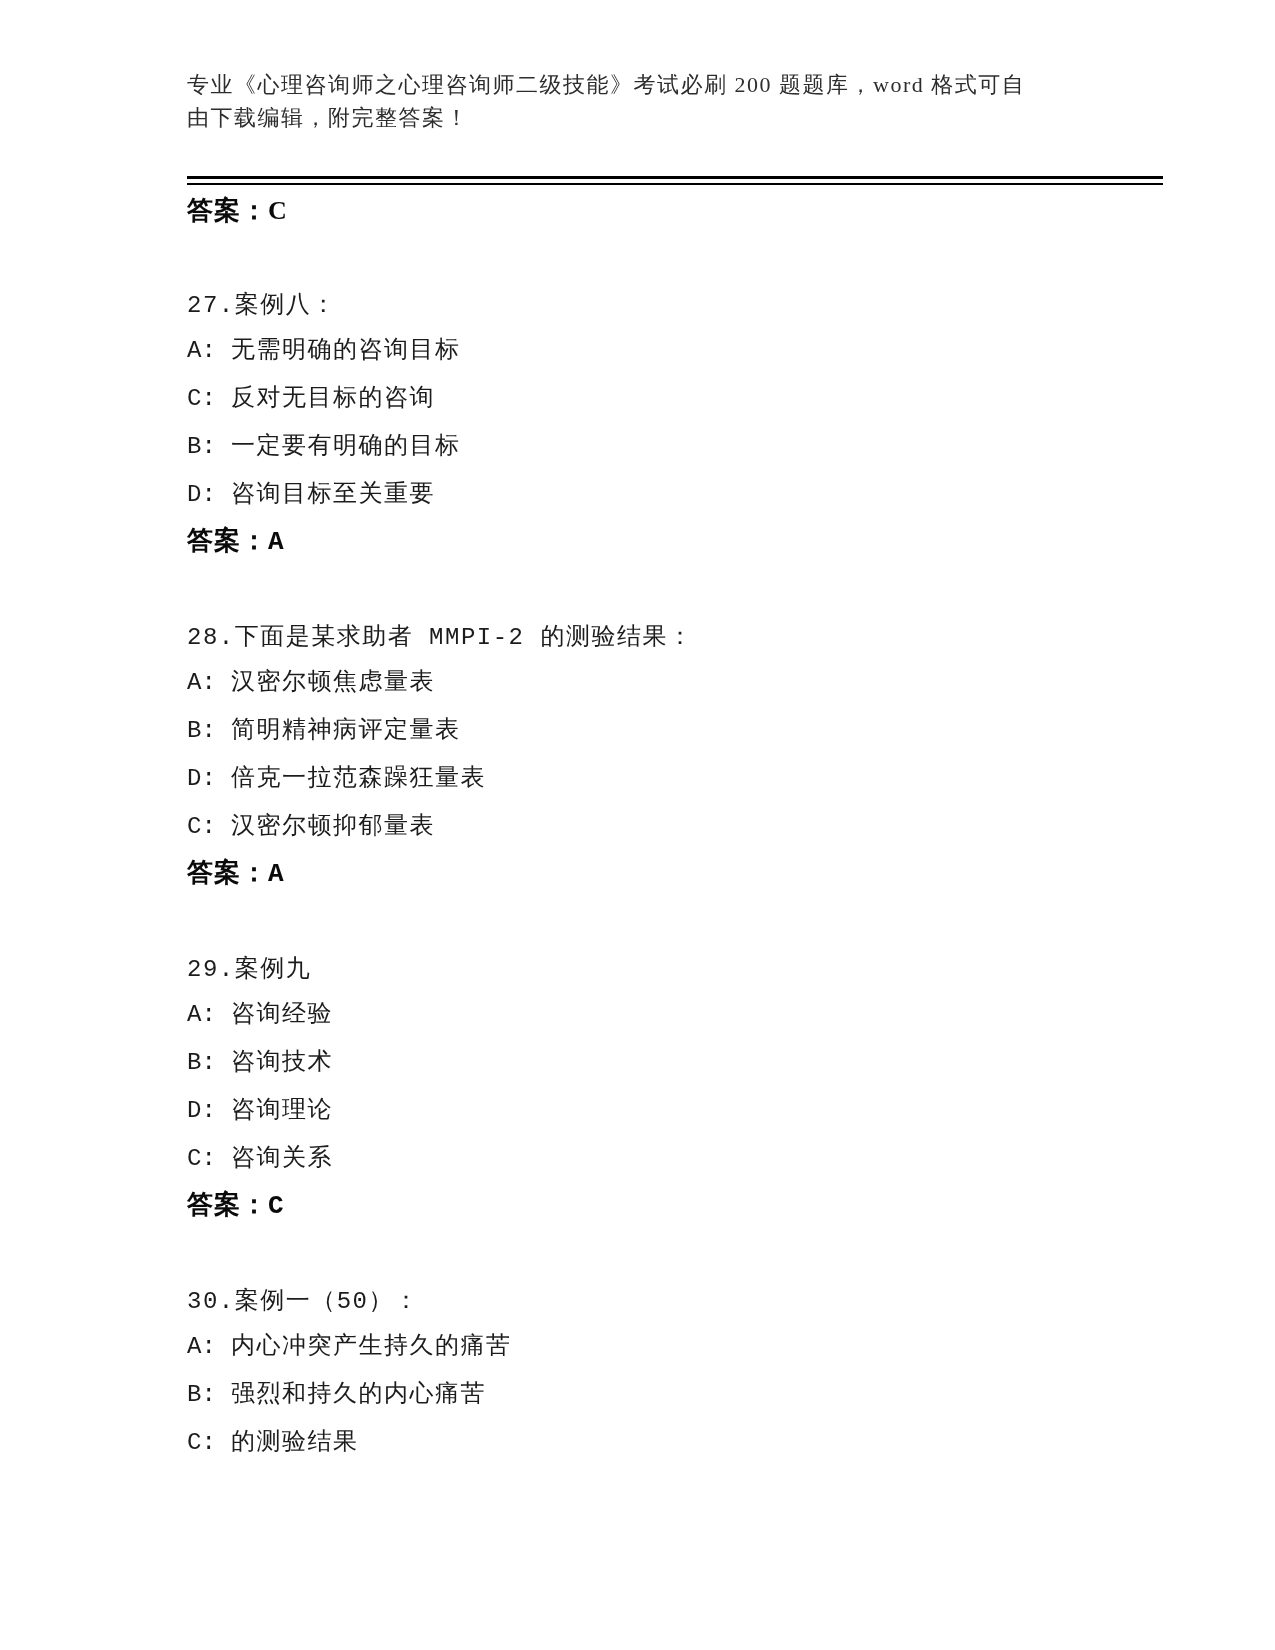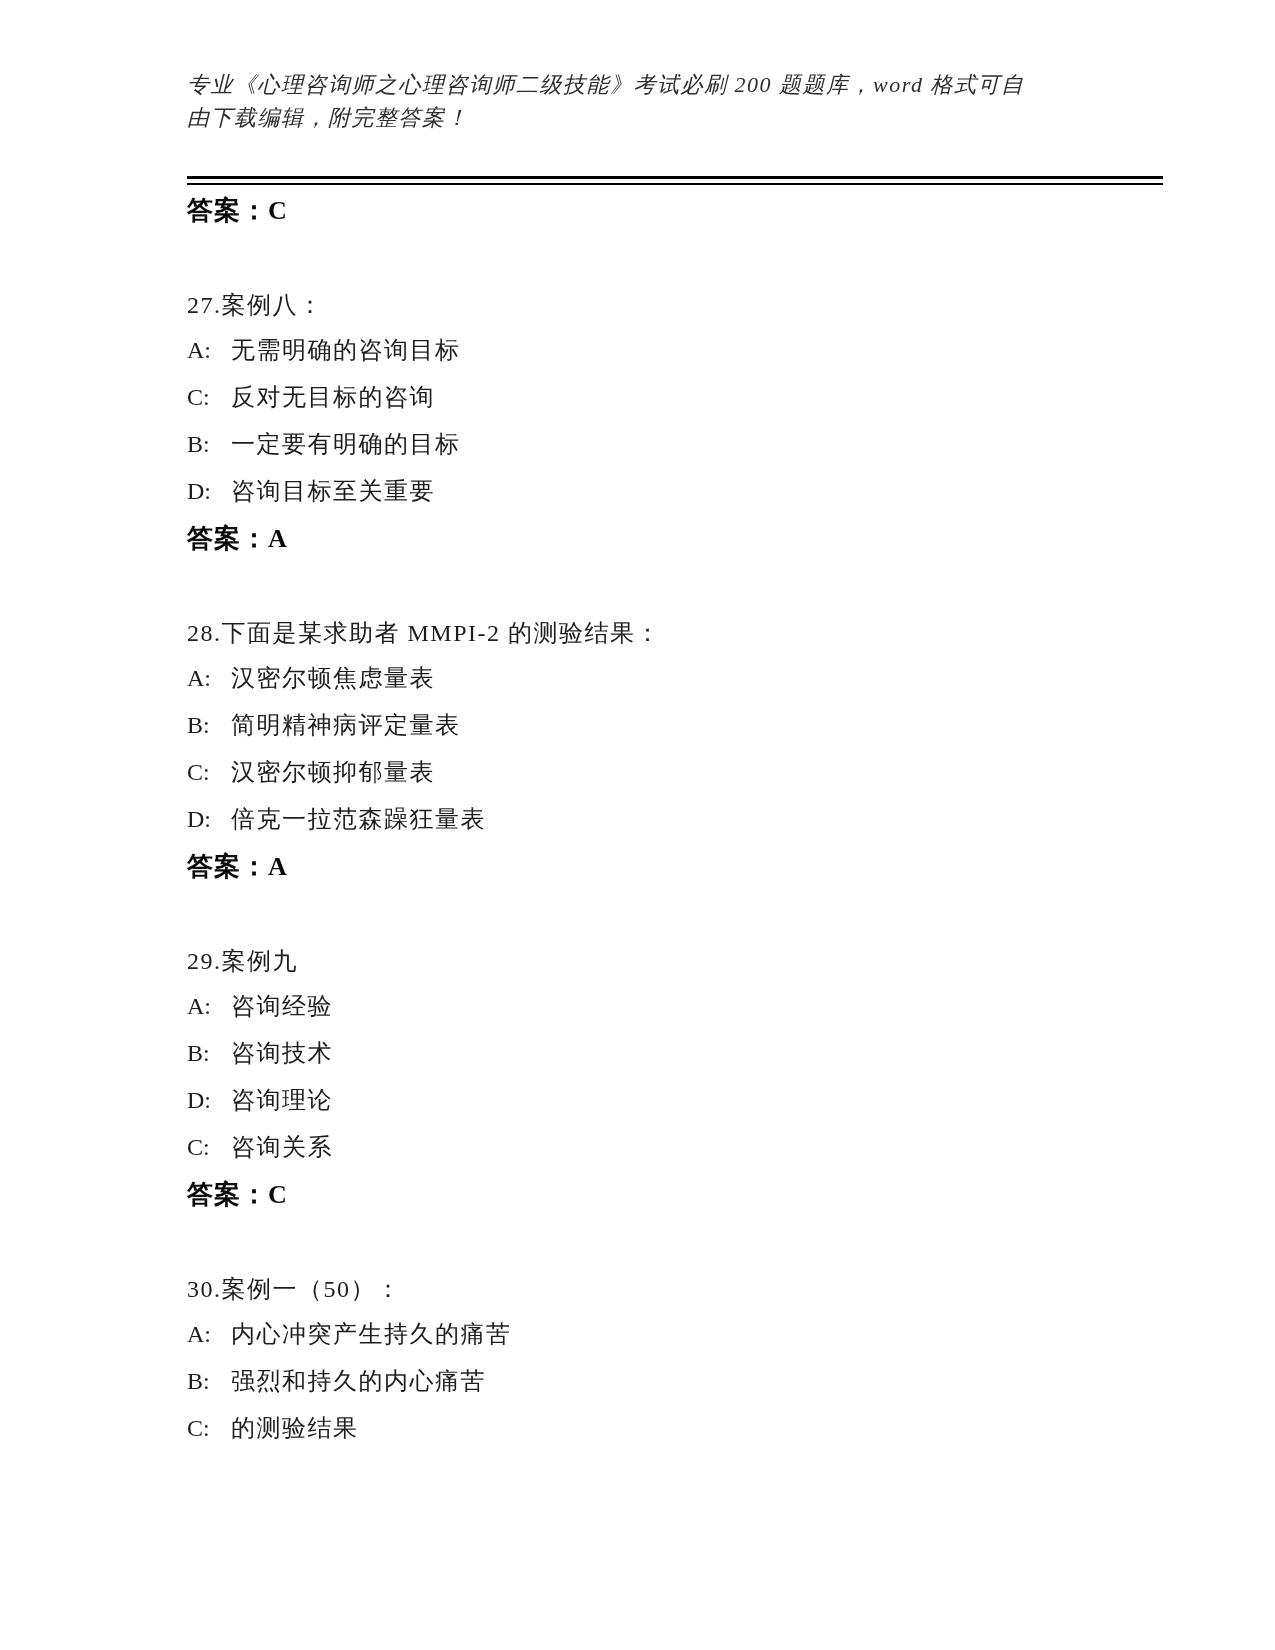--- a/index.html
+++ b/index.html
@@ -15,37 +15,36 @@
   .page {
     width: 1275px;
     height: 1650px;
     padding: 68px 112px 0 187px;
   }
   .doc-header {
     font-size: 22px;
     line-height: 33px;
     letter-spacing: 1.5px;
     color: #2d2d2d;
-    font-style: italic;
   }
   .divider {
     margin-top: 42px;
     height: 9px;
     border-top: 3px solid #000000;
     border-bottom: 2px solid #000000;
   }
   .line { line-height: 45px; white-space: nowrap; }
   .answer-line {
     margin-top: 3px;
     font-weight: 700;
     font-size: 26px;
     letter-spacing: 1px;
     color: #0a0a0a;
   }
-  .question-block { margin-top: 50px; }
+  .question-block { margin-top: 50px; font-family: Liberation Mono, monospace; }
   .q-title {
     font-size: 24px;
     letter-spacing: 1.5px;
   }
   .opt .opt-label {
     display: inline-block;
     width: 44px;
     font-size: 24px;
     vertical-align: baseline;
   }
@@ -93,24 +92,24 @@
 
   <div class="question-block">
     <div class="line q-title">28.下面是某求助者 MMPI-2 的测验结果：</div>
     <div class="line opt">
       <span class="opt-label">A:</span><span class="opt-text">汉密尔顿焦虑量表</span>
     </div>
     <div class="line opt">
       <span class="opt-label">B:</span><span class="opt-text">简明精神病评定量表</span>
     </div>
     <div class="line opt">
-      <span class="opt-label">C:</span><span class="opt-text">汉密尔顿抑郁量表</span>
+      <span class="opt-label">D:</span><span class="opt-text">倍克一拉范森躁狂量表</span>
     </div>
     <div class="line opt">
-      <span class="opt-label">D:</span><span class="opt-text">倍克一拉范森躁狂量表</span>
+      <span class="opt-label">C:</span><span class="opt-text">汉密尔顿抑郁量表</span>
     </div>
     <div class="line answer-line q-answer">
       <span>答案：</span><span>A</span>
     </div>
   </div>
 
   <div class="question-block">
     <div class="line q-title">29.案例九</div>
     <div class="line opt">
       <span class="opt-label">A:</span><span class="opt-text">咨询经验</span>

